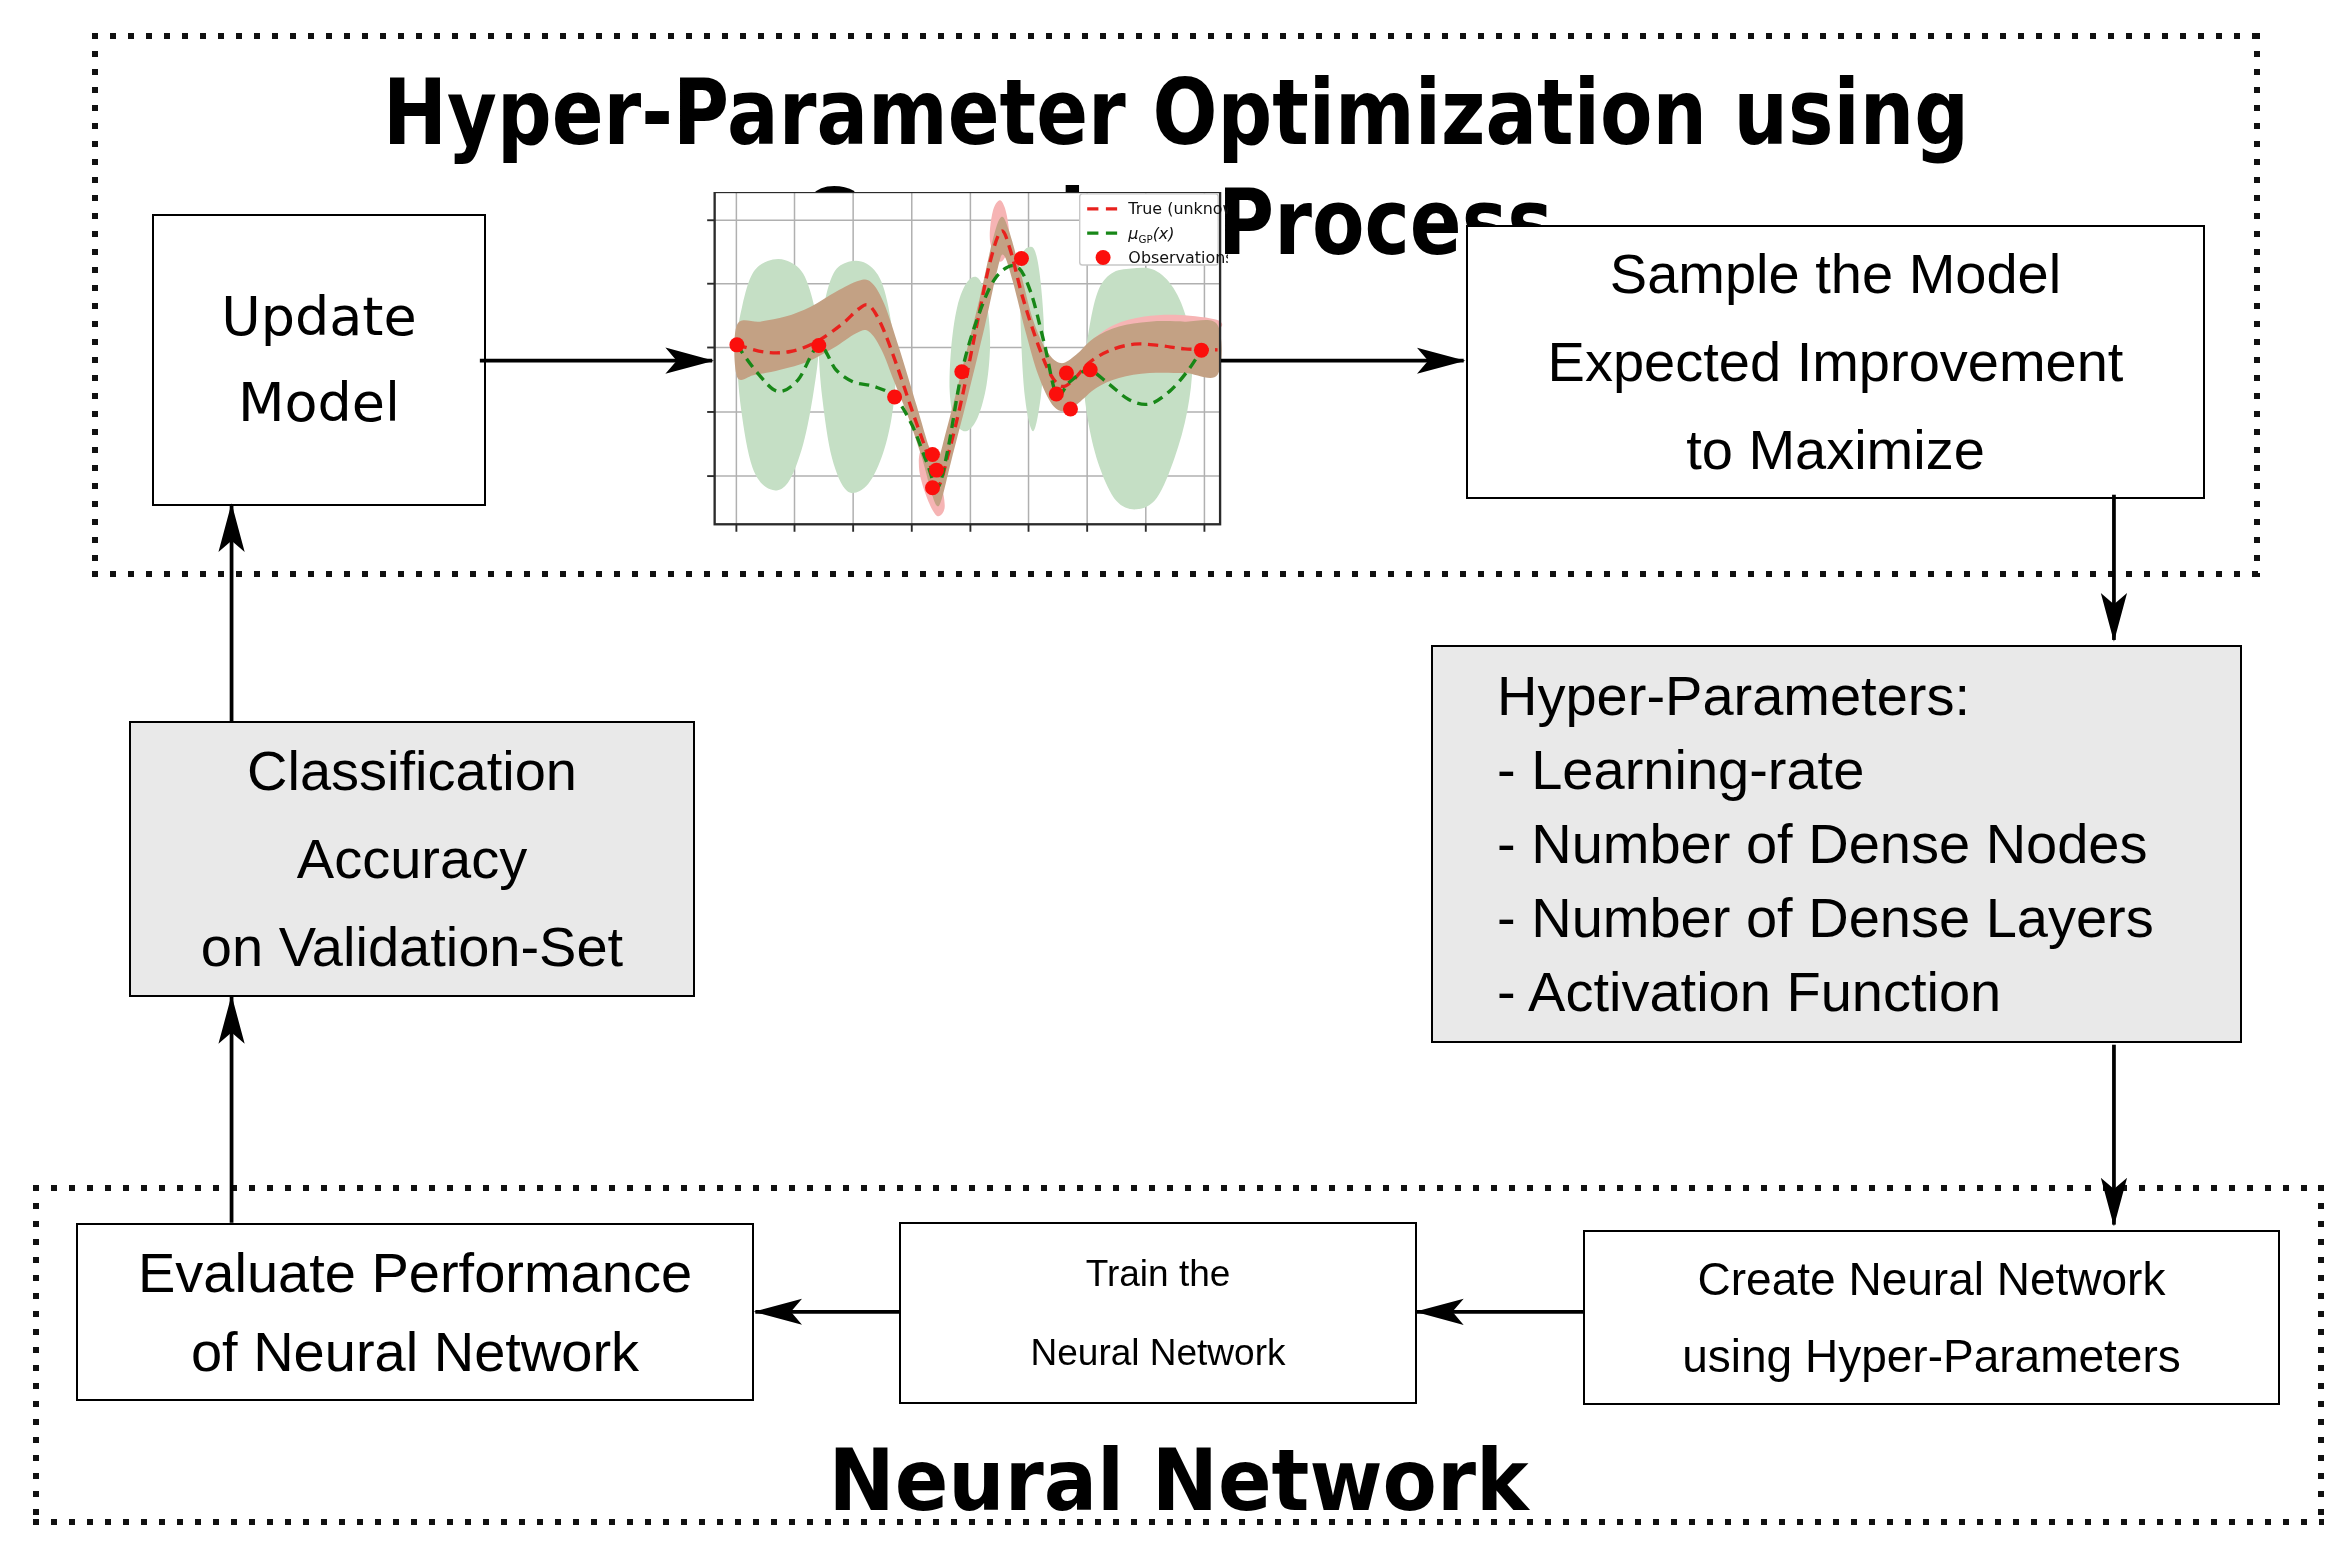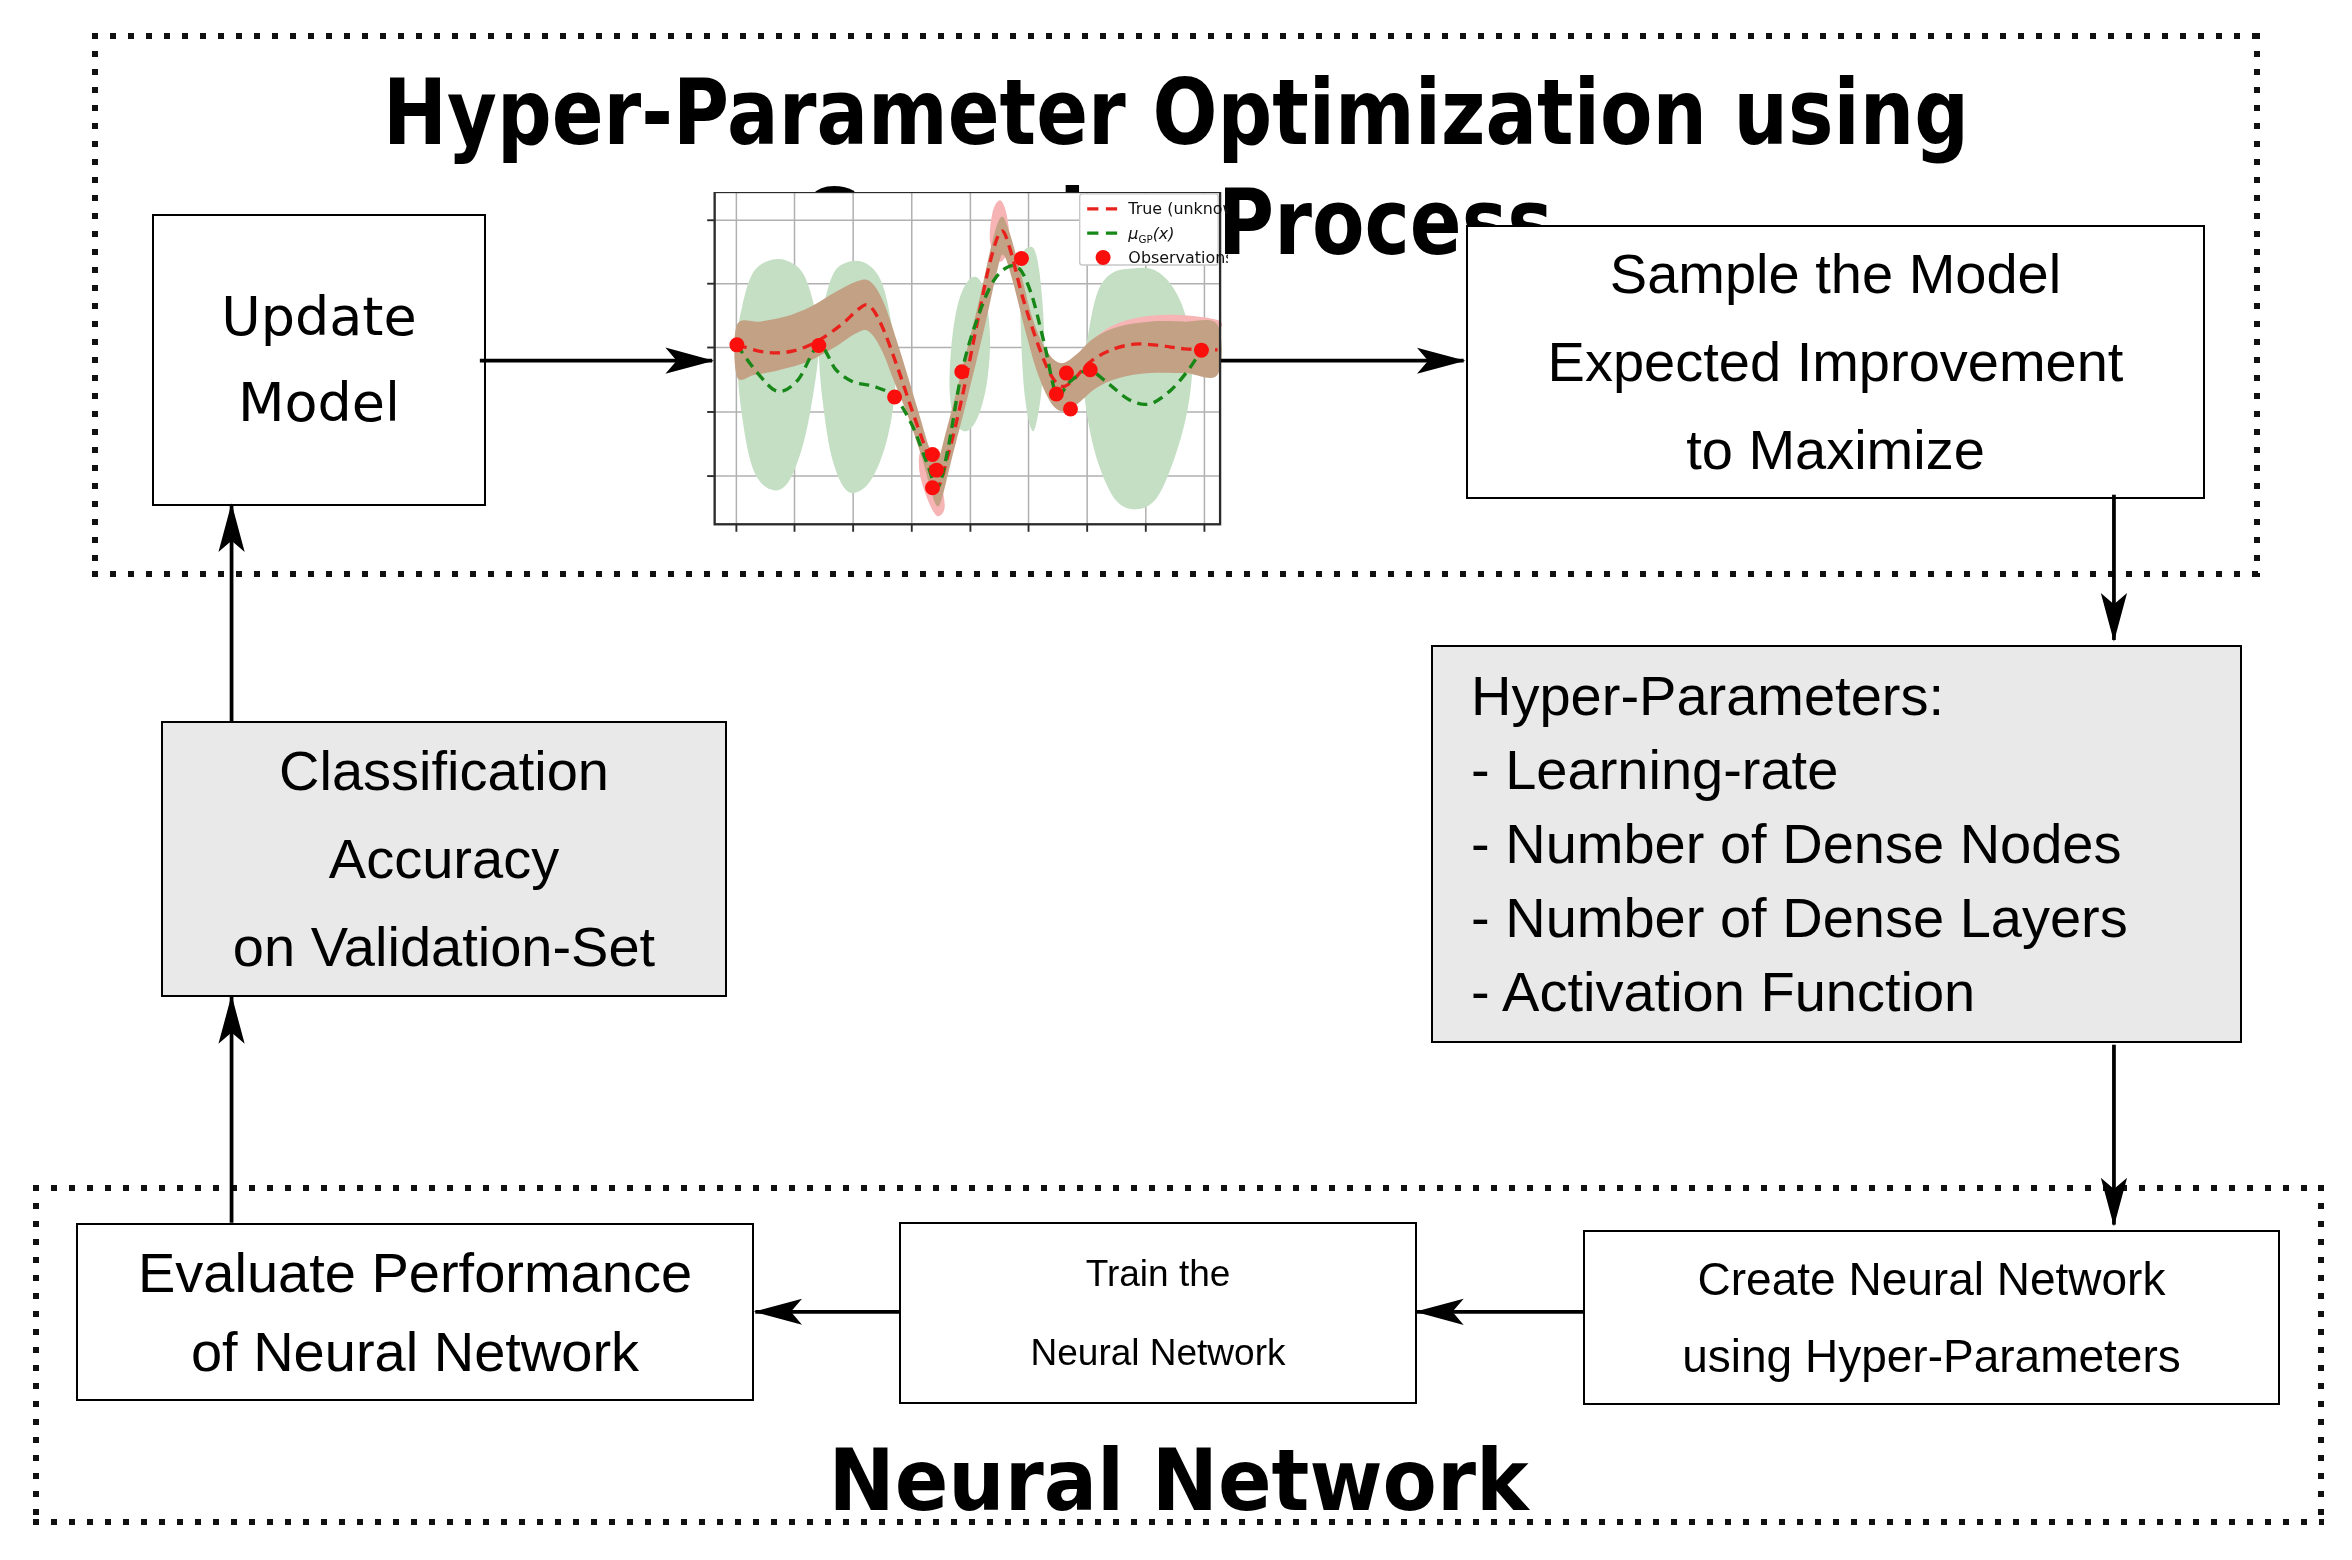--- a/index.html
+++ b/index.html
@@ -23,22 +23,22 @@
 
   .box{position:absolute;border:2.8px solid #000;background:#fff;display:flex;flex-direction:column;
        justify-content:center;align-items:center;text-align:center;}
   .box span{display:block;}
   .gray{background:#e9e9e9;}
 
   #update-box{left:152px;top:214px;width:330px;height:288px;
               font-family:"DejaVu Sans","Liberation Sans",sans-serif;font-size:54px;line-height:86px;}
   #sample-box{left:1466px;top:225px;width:735px;height:270px;font-size:56px;line-height:88px;}
   #hyper-box{left:1431px;top:645px;width:811px;height:398px;font-size:56px;line-height:74px;
-             align-items:flex-start;text-align:left;padding-left:38px;box-sizing:border-box;}
-  #classification-box{left:129px;top:721px;width:562px;height:272px;font-size:56px;line-height:88px;margin-left:32px;}
+             align-items:flex-start;text-align:left;padding-left:64px;box-sizing:border-box;}
+  #classification-box{left:129px;top:721px;width:562px;height:272px;font-size:56px;line-height:88px;}
   #evaluate-box{left:76px;top:1223px;width:674px;height:174px;font-size:56px;line-height:79px;}
   #train-box{left:899px;top:1222px;width:514px;height:178px;font-size:37px;line-height:79px;}
   #create-box{left:1583px;top:1230px;width:693px;height:171px;font-size:46px;line-height:77px;}
 
   #chart{position:absolute;left:703px;top:192px;width:525px;height:351px;}
   #arrows{position:absolute;left:0;top:0;pointer-events:none;}
 </style>
 </head>
 <body>
 

